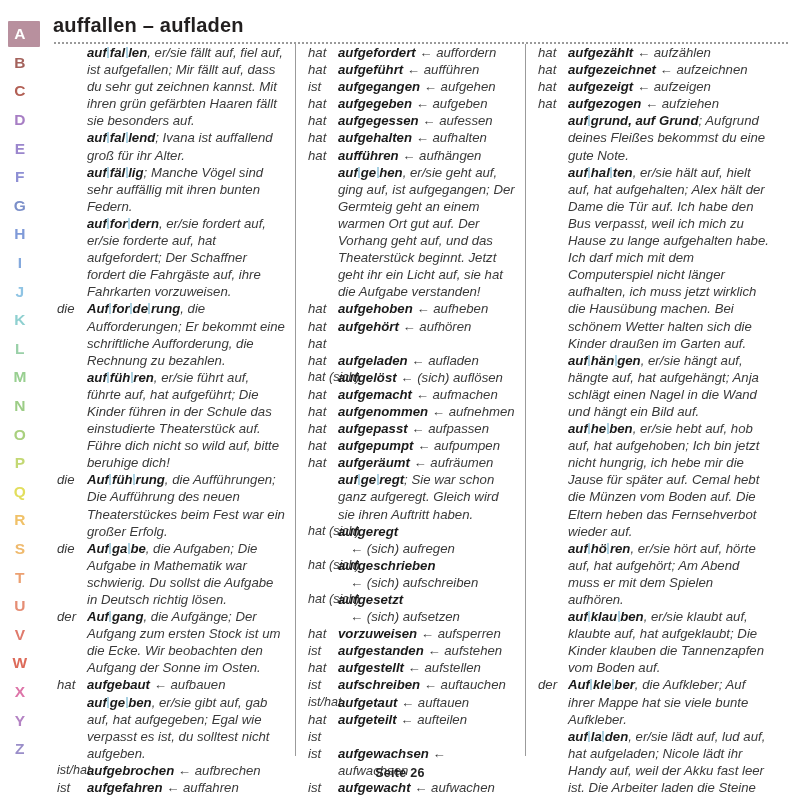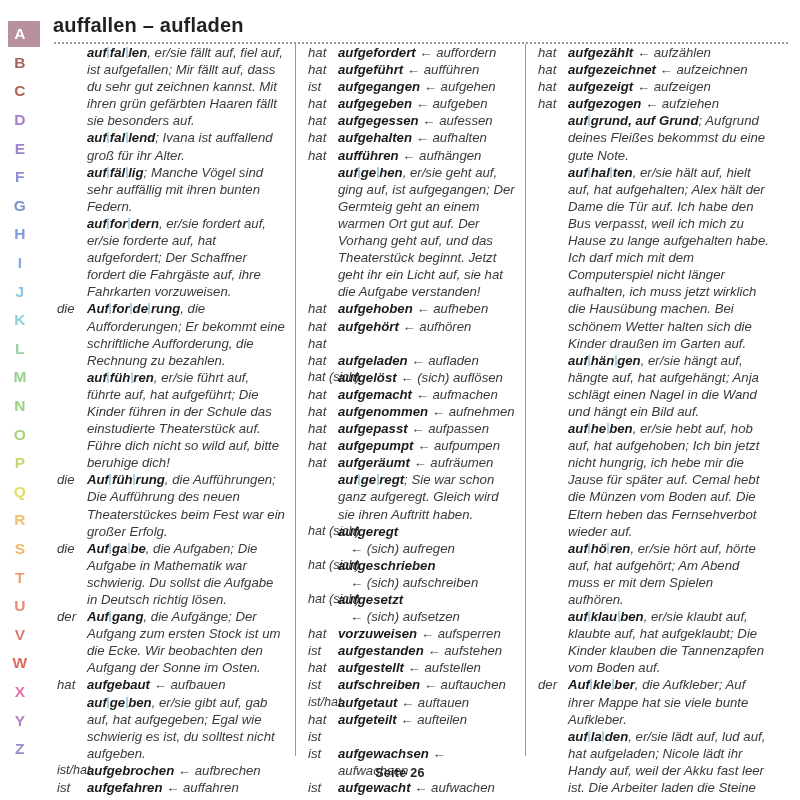--- a/index.html
+++ b/index.html
@@ -262,21 +262,21 @@
         <div class="entry">
           <span class="art">der</span>
           <span class="body"><span class="hw">Auf<span class="syl"></span>gang</span><span>, die Aufgänge; Der Aufgang zum ersten Stock ist um die Ecke. Wir beobachten den Aufgang der Sonne im Osten.</span></span>
         </div>
         <div class="entry">
           <span class="art">hat</span>
           <span class="body"><span class="hw">aufgebaut</span><span> ← aufbauen</span></span>
         </div>
         <div class="entry">
           <span class="art"></span>
-          <span class="body"><span class="hw">auf<span class="syl"></span>ge<span class="syl"></span>ben</span><span>, er/sie gibt auf, gab auf, hat aufgegeben; Egal wie schwierig es ist, du solltest nicht aufgeben.</span></span>
+          <span class="body"><span class="hw">auf<span class="syl"></span>ge<span class="syl"></span>ben</span><span>, er/sie gibt auf, gab auf, hat aufgegeben; Egal wie verpasst es ist, du solltest nicht aufgeben.</span></span>
         </div>
         <div class="entry">
           <span class="art wide">ist/hat</span>
           <span class="body"><span class="hw">aufgebrochen</span><span> ← aufbrechen</span></span>
         </div>
         <div class="entry">
           <span class="art">ist</span>
           <span class="body"><span class="hw">aufgefahren</span><span> ← auffahren</span></span>
         </div>
         <div class="entry">

